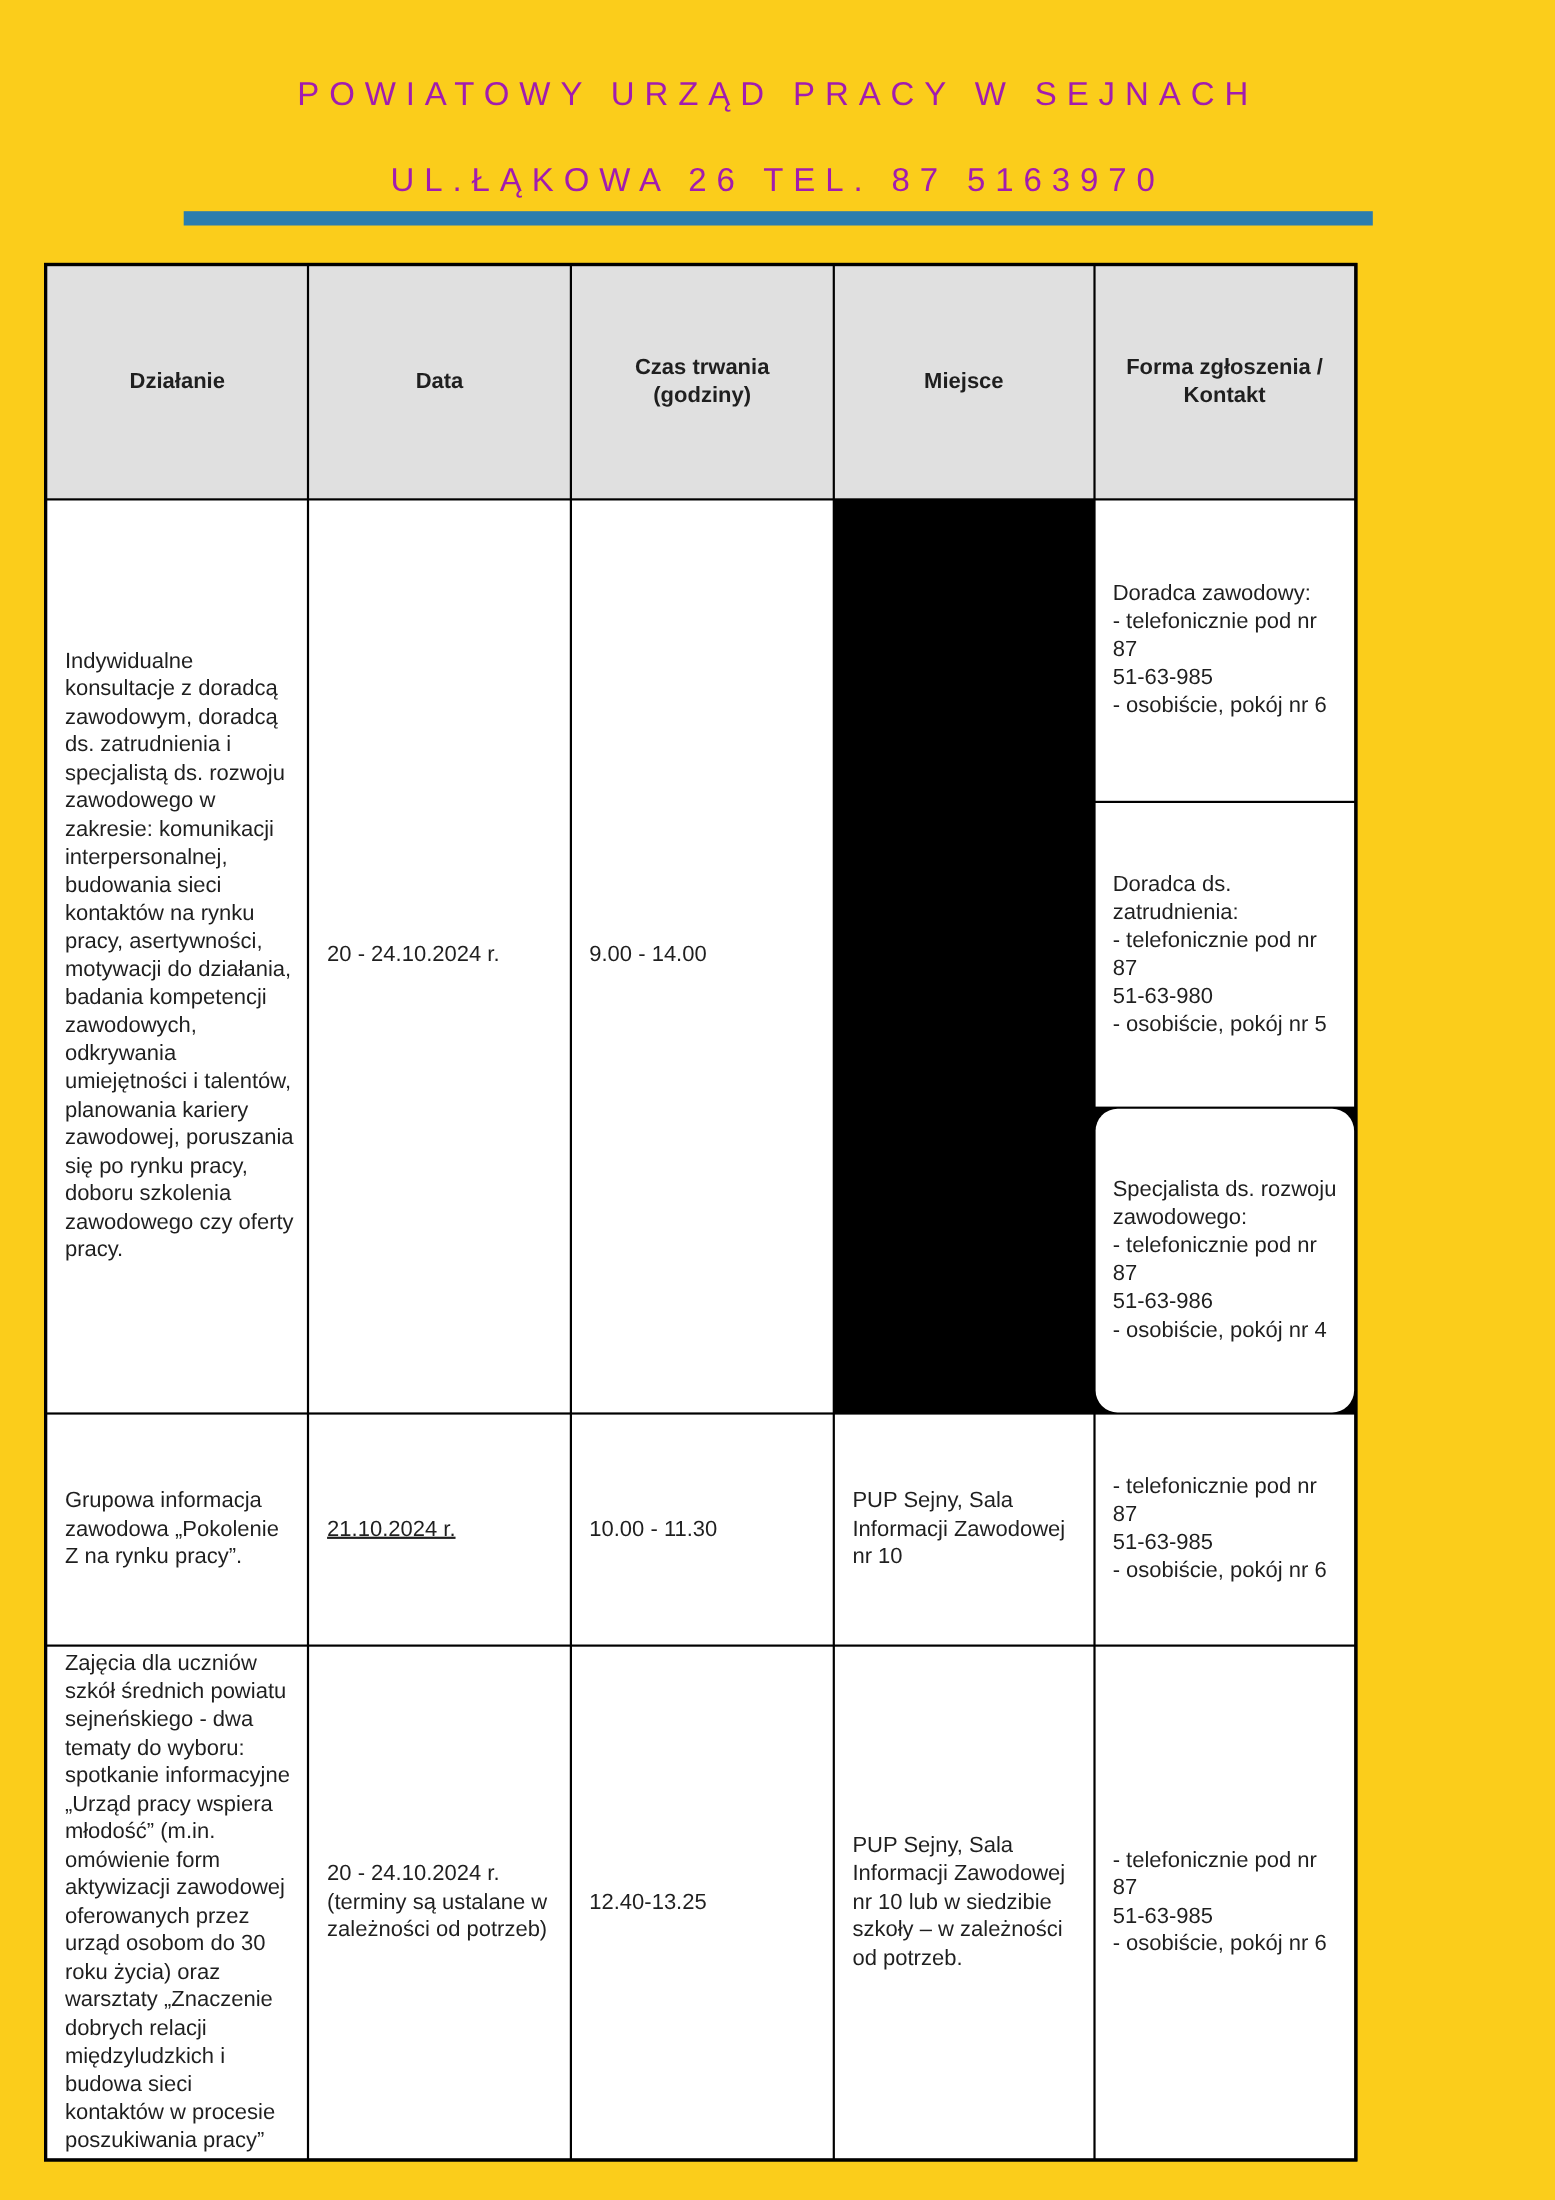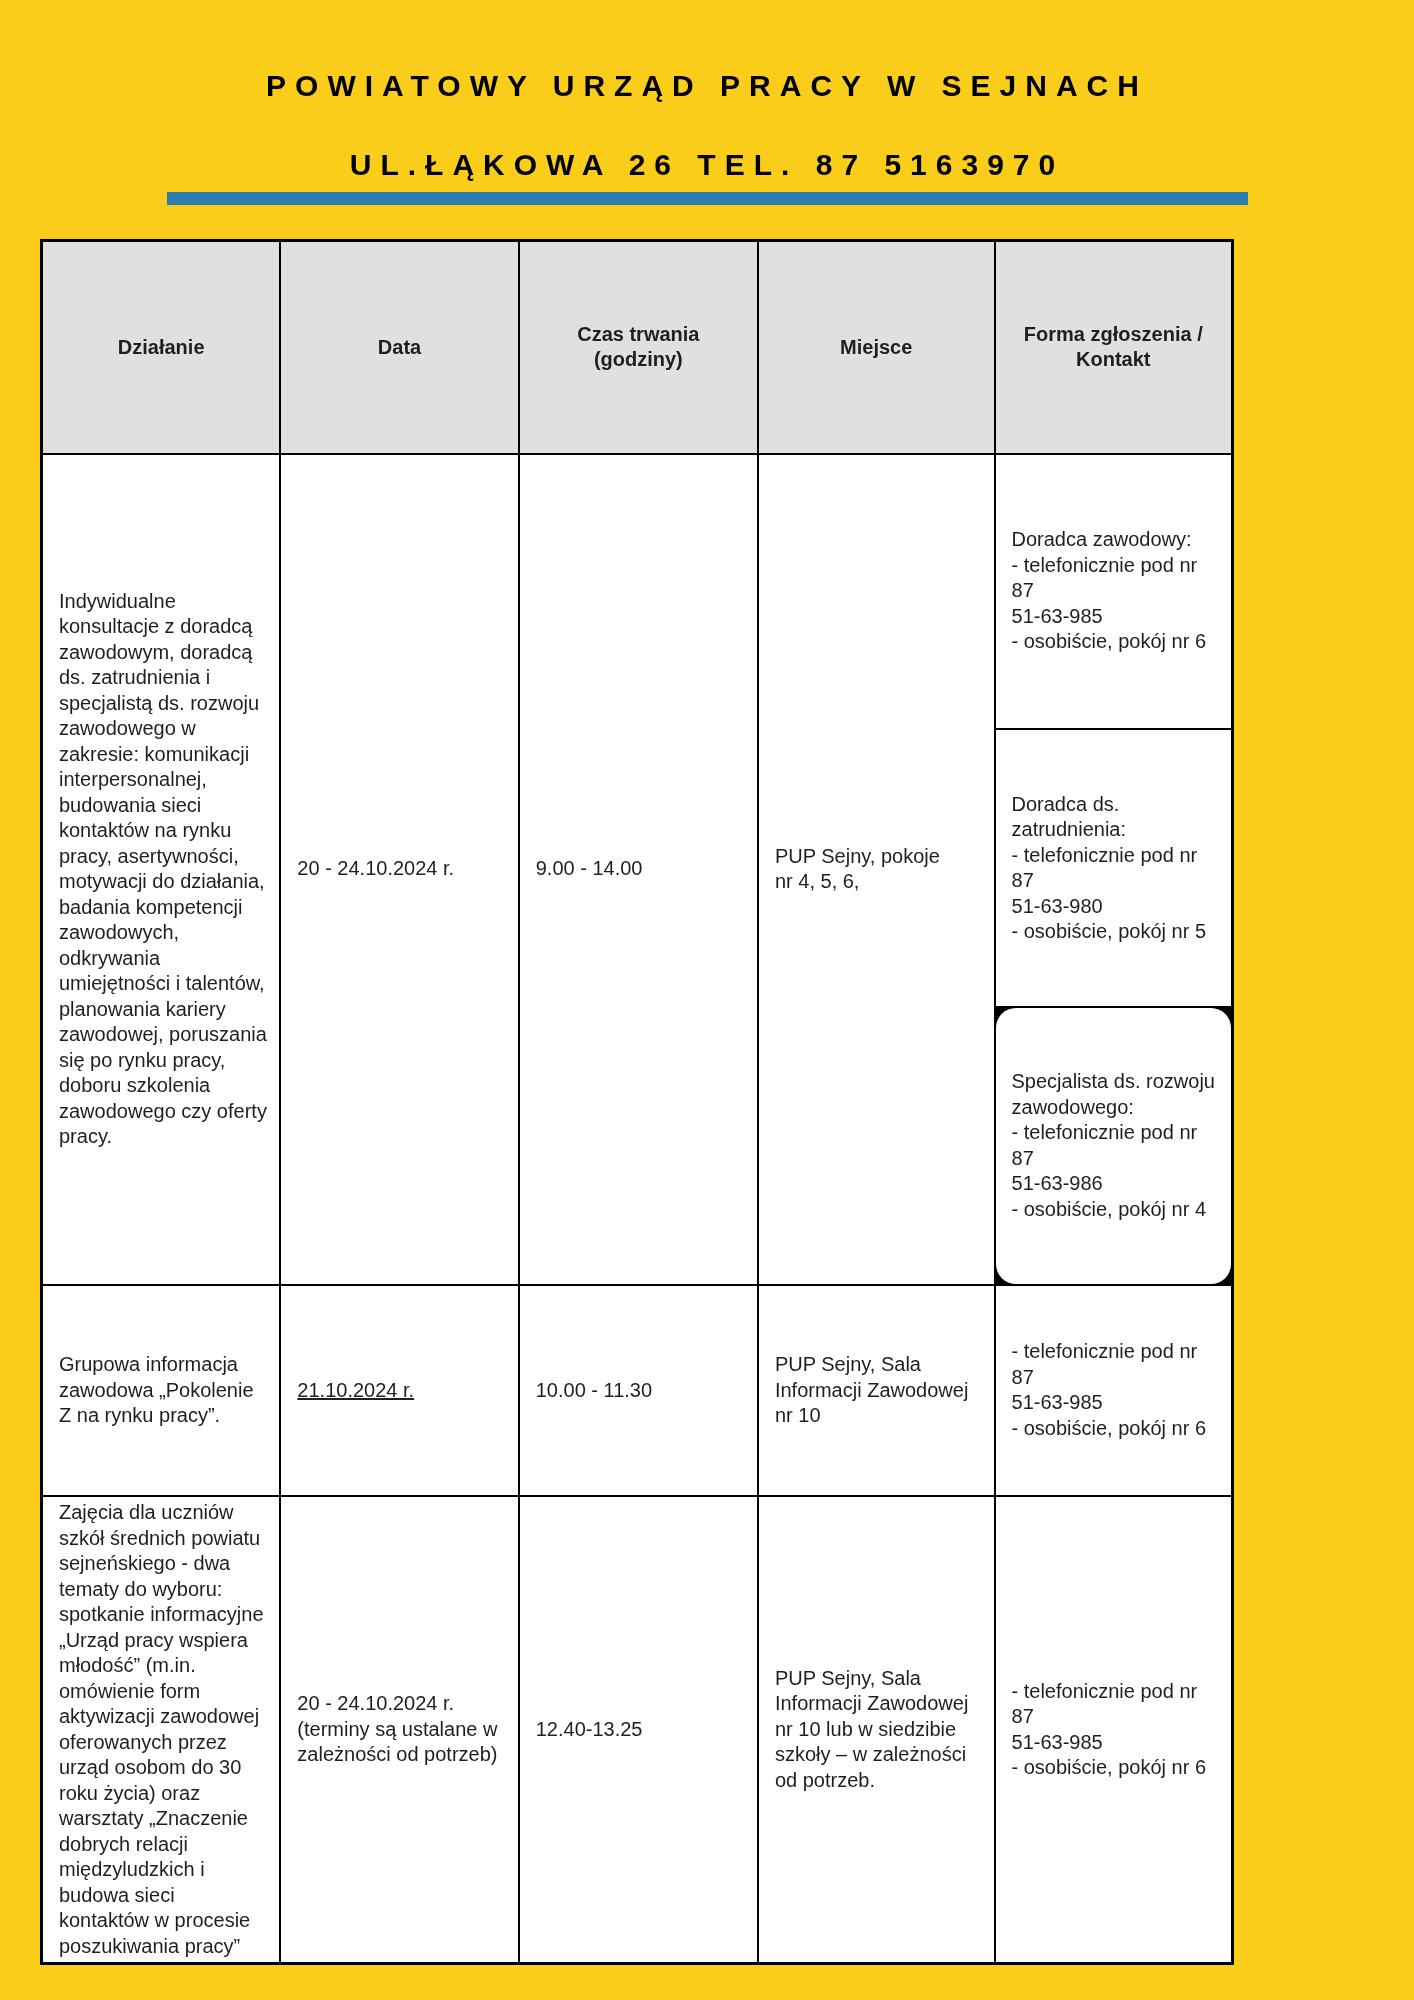--- a/index.html
+++ b/index.html
@@ -6,24 +6,24 @@
   .page{
     position:relative;
     width:1414px;height:2000px;
     background:#FBCD1B;
     font-family:"Liberation Sans","DejaVu Sans",sans-serif;
     overflow:hidden;
   }
   .poster-line{
     position:absolute;left:0;width:100%;
     text-align:center;
-    font-weight:700;
+    font-weight:400;
     font-size:30px;
     letter-spacing:9px;
-    color:#000000;
+    color:#a21caf;
     line-height:44px;
     white-space:nowrap;
   }
   .poster-line.l1{top:64px;}
   .poster-line.l2{top:143px;}
   .poster-line.l3{top:242px;}
   .divider{
     position:absolute;
     left:167px;top:192px;
     width:1081px;height:13px;
@@ -94,22 +94,20 @@
     <div class="cell th h2">Data</div>
     <div class="cell th h3">Czas trwania
 (godziny)</div>
     <div class="cell th h4">Miejsce</div>
     <div class="cell th h5">Forma zgłoszenia /
 Kontakt</div>
 
     <div class="cell r1c1">Indywidualne konsultacje z doradcą zawodowym, doradcą ds. zatrudnienia i specjalistą ds. rozwoju zawodowego w zakresie: komunikacji interpersonalnej, budowania sieci kontaktów na rynku pracy, asertywności, motywacji do działania, badania kompetencji zawodowych, odkrywania umiejętności i talentów, planowania kariery zawodowej, poruszania się po rynku pracy, doboru szkolenia zawodowego czy oferty pracy.</div>
     <div class="cell r1c2">20 - 24.10.2024 r.</div>
     <div class="cell r1c3">9.00 - 14.00</div>
-    <div class="cell r1c4">PUP Sejny, pokoje
-nr 4, 5, 6,</div>
     <div class="cell r1c5a">Doradca zawodowy:
 - telefonicznie pod nr 87
 51-63-985
 - osobiście, pokój nr 6</div>
     <div class="cell r1c5b">Doradca ds. zatrudnienia:
 - telefonicznie pod nr 87
 51-63-980
 - osobiście, pokój nr 5</div>
     <div class="cell r1c5c">Specjalista ds. rozwoju zawodowego:
 - telefonicznie pod nr 87

